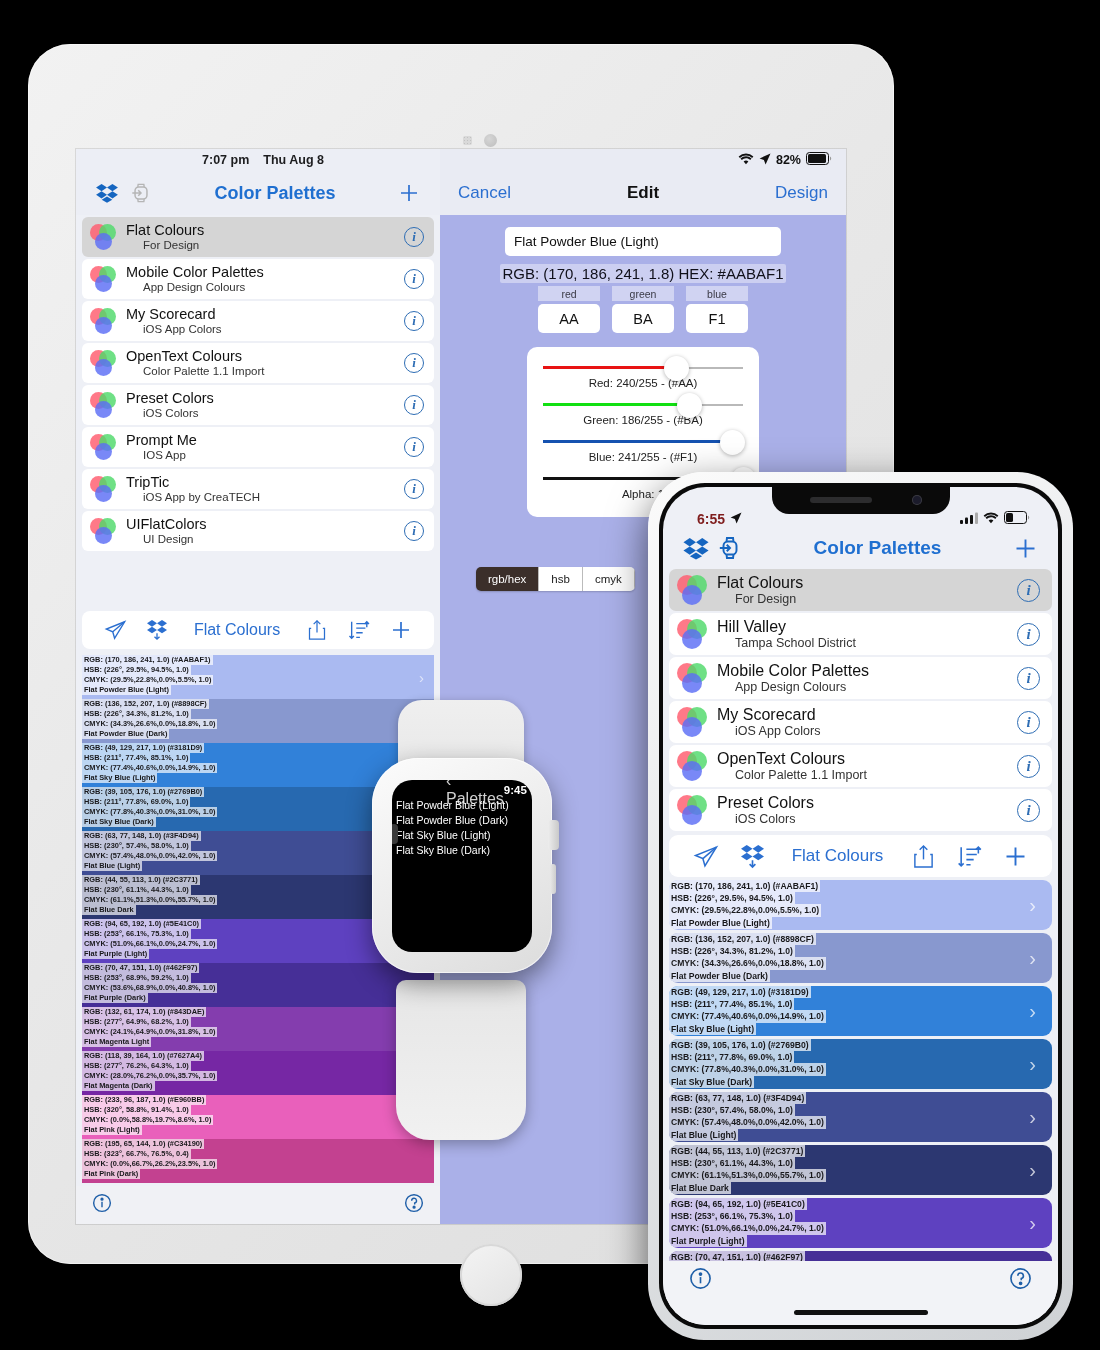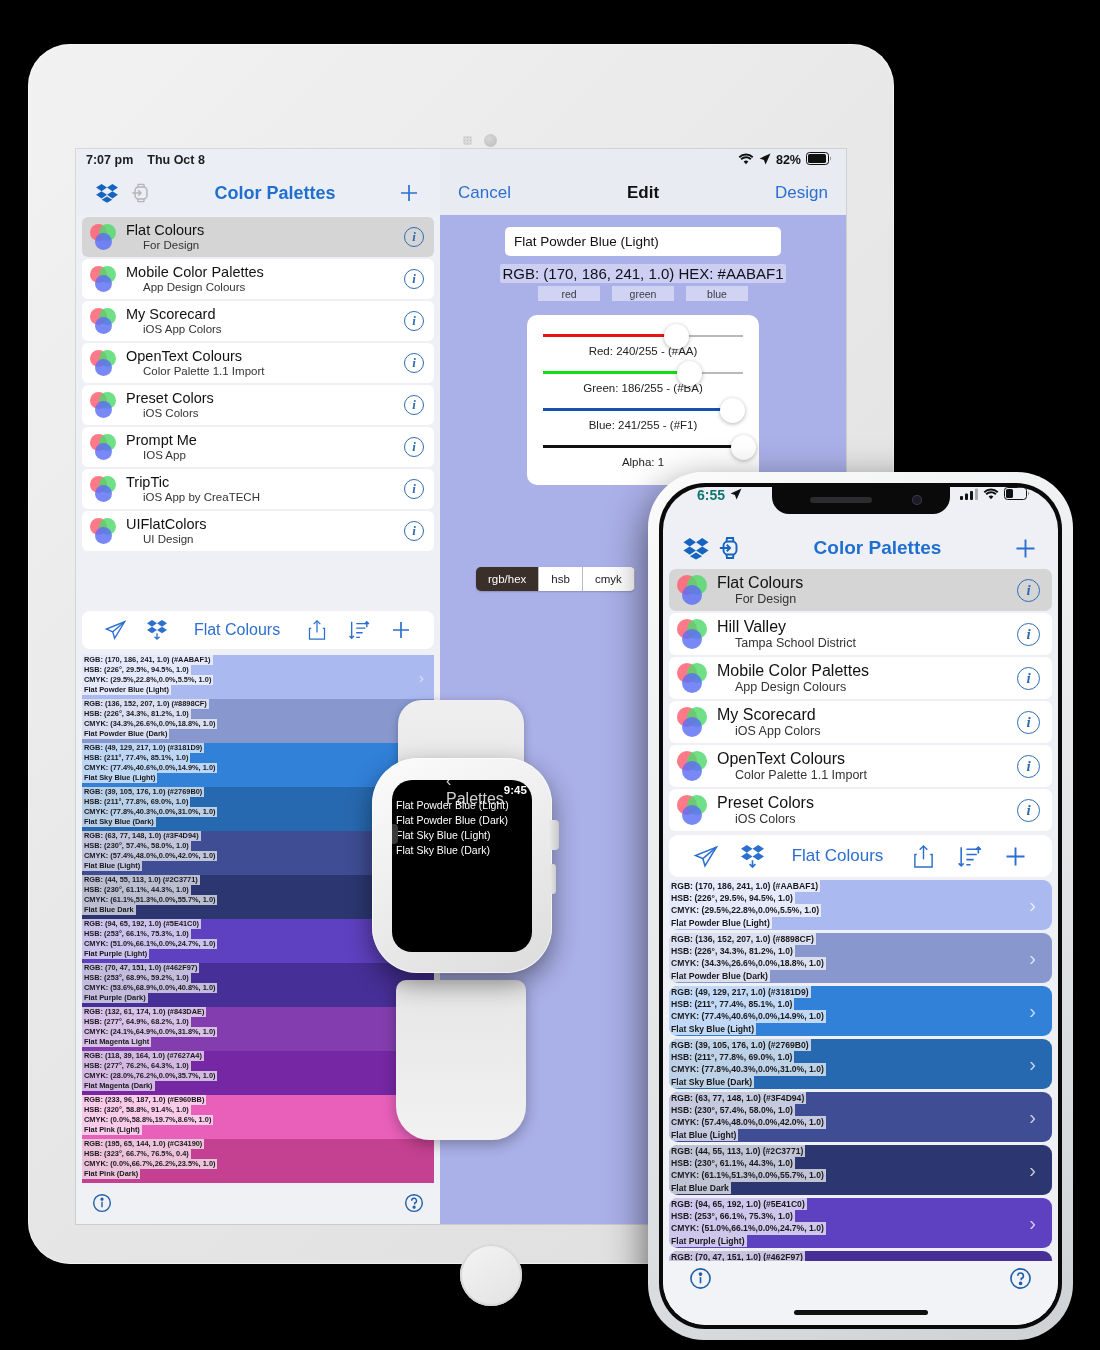--- a/index.html
+++ b/index.html
@@ -35,21 +35,21 @@
     position:absolute; left:48px; top:105px; width:770px; height:1075px;
     background:#aab0e8; overflow:hidden;
     box-shadow: 0 0 0 1px rgba(0,0,0,.10);
   }
 
   
   .ipad-left { position:absolute; left:0; top:0; width:364px; height:100%;
     background:#eef0f6; }
   .ipad-statusbar {
     height:22px; background:#eceef5; display:flex; align-items:center;
-    padding-left:10px; gap:14px; font-size:12.5px; font-weight:bold; color:#1d1d1f;
+    padding-left:10px; gap:14px; font-size:12.5px; font-weight:bold; color:#1d1d1f;justify-content:center;
   }
   .ipad-navbar {
     height:44px; background:#eceef5; display:flex; align-items:center;
     padding:0 14px; gap:0;
   }
   .nav-title { flex:1; text-align:center; font-size:18px; font-weight:bold; color:#1f6fd0; }
   .icon-btn { width:34px; display:flex; align-items:center; justify-content:center; cursor:pointer; }
 
   .palette-list { padding:2px 6px 0 6px; }
   .palette-row {
@@ -154,22 +154,22 @@
   }
   .iphone-inner { width:100%; height:100%; border-radius:46px; background:#0a0a0a; padding:4px;}
   .iphone-screen { width:100%; height:100%; border-radius:43px; background:#eef0f6;
     overflow:hidden; position:relative; }
   .notch { position:absolute; left:50%; transform:translateX(-50%); top:0;
     width:178px; height:27px; background:#0a0a0a; border-radius:0 0 17px 17px; z-index:5;}
   .notch-speaker { position:absolute; left:38px; top:10px; width:62px; height:6px;
     border-radius:3px; background:#2c2c2e; }
   .notch-cam { position:absolute; right:28px; top:8px; width:10px; height:10px;
     border-radius:50%; background:#1b1b2b; box-shadow:inset 0 0 0 1px #39393f;}
-  .ip-status { height:40px; display:flex; align-items:flex-start; padding:0 28px 0 34px;
-    font-size:14px; font-weight:bold; color:#0f766e; }
+  .ip-status { height:40px; display:flex; align-items:flex-end; padding:0 28px 0 34px;
+    font-size:14px; font-weight:bold; color:#7f1d1d; }
   .ip-status .right { margin-left:auto; display:flex; align-items:center; gap:5px; }
   .ip-navbar { height:42px; display:flex; align-items:center; padding:0 16px; }
   .ip-nav-title { flex:1; text-align:center; font-size:19px; font-weight:bold; color:#1f6fd0;}
 
   .ip-list { padding:0 6px; }
   .ip-row { display:flex; align-items:center; gap:10px; background:#fff;
     border-radius:7px; margin-bottom:2px; height:42px; padding:0 12px 0 8px; }
   .ip-row.selected { background:#d5d5d5; }
   .ip-venn { width:30px;height:30px;position:relative;flex:none;}
   .ip-venn i { position:absolute; width:20px;height:20px;border-radius:50%;opacity:.82;}
@@ -237,21 +237,21 @@
   <div class="ipad">
     <div class="ipad-speaker"></div>
     <div class="ipad-cam"></div>
     <div class="ipad-home"></div>
 
     <div class="ipad-screen">
 
       <div class="ipad-left">
         <div class="ipad-statusbar">
           <span>7:07 pm</span>
-          <span>Thu Oct 8</span>
+          <span>Thu Aug 8</span>
         </div>
 
         <div class="ipad-navbar">
           <div class="icon-btn">
             <svg width="22" height="20" viewBox="0 0 24 22">
                 <g fill="#1565c0">
               <path d="M6 1 0 5l6 4 6-4z"></path>
                   <path d="M18 1l6 4-6 4-6-4z"></path>
               <path d="M0 13l6-4 6 4-6 4z"></path>
                   <path d="M24 13l-6-4-6 4 6 4z"></path>
@@ -580,26 +580,31 @@
           </div>
           <div class="navrow">
             <div class="edit-cancel">Cancel</div>
             <div class="edit-title">Edit</div>
             <div class="edit-update">Design</div>
           </div>
         </div>
 
         <div class="edit-body">
           <div class="name-field">Flat Powder Blue (Light)</div>
-          <div class="rgbhex-line">RGB: (170, 186, 241, 1.0) HEX: #AABAF1</div>
+          <div class="rgbhex-line">RGB: (170, 186, 241, 1.8) HEX: #AABAF1</div>
 
           <div class="triple" id="chan-labels" style="margin-top:3px">
               <span class="tri-lab">red</span>
               <span class="tri-lab">green</span>
               <span class="tri-lab">blue</span>
+            </div>
+          <div class="triple" id="chan-hexes" style="margin-top:3px">
+              <span class="tri-box">AA</span>
+              <span class="tri-box">BA</span>
+              <span class="tri-box">F1</span>
             </div>
 
           <div class="slider-card" id="slider-card">
   <div class="sl-wrap">
     <span class="sl-track"></span>
     <span class="sl-fill" style="width:66.7%;background:#e81313"></span>
     <span class="sl-knob" style="left:calc(66.7% - 12px)"></span>
   </div>
   <div class="sl-label">Red: 240/255 - (#AA)</div>
   <div class="sl-wrap">

